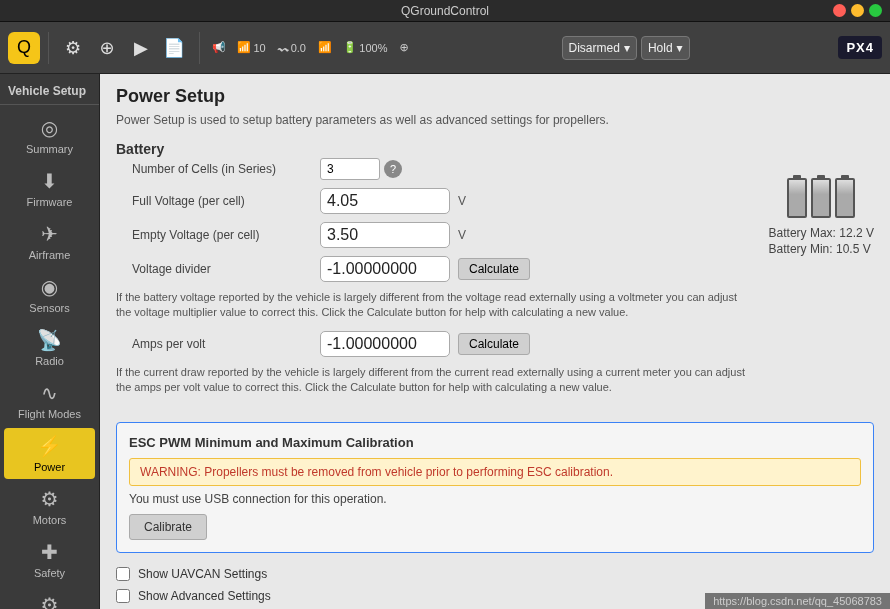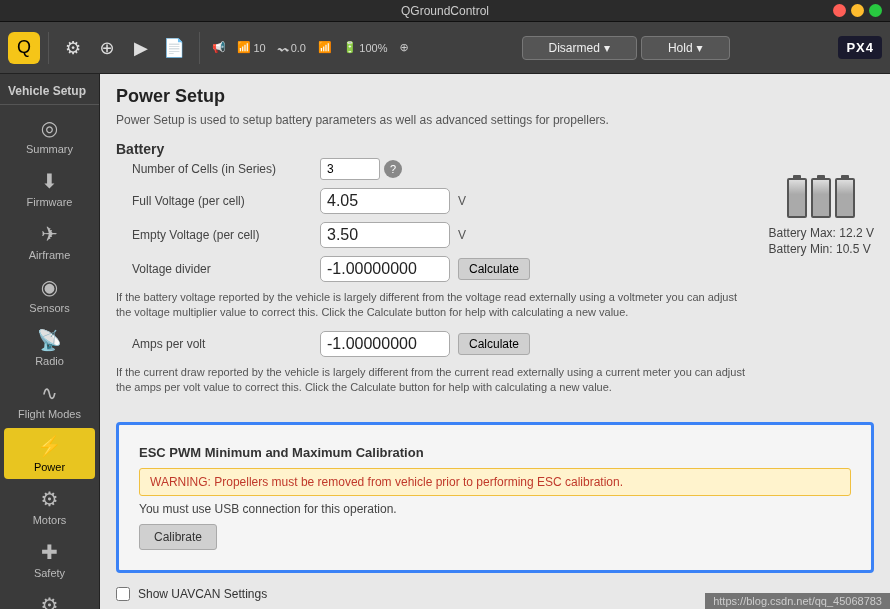--- a/index.html
+++ b/index.html
@@ -80,21 +80,21 @@
       gap: 2px;
       color: #ccc;
       font-size: 11px;
       padding: 2px 4px;
     }
     .toolbar-spacer { flex: 1; }
     .dropdown-btn {
       background: #555;
       border: 1px solid #777;
       color: #eee;
-      padding: 4px 26px;
+      padding: 4px 6px;
       border-radius: 4px;
       cursor: pointer;
       font-size: 12px;
       display: flex;
       align-items: center;
       gap: 4px;
     }
     .px4-logo {
       background: #1a1a2e;
       color: #fff;
@@ -280,24 +280,24 @@
     }
     .battery-info {
       font-size: 12px;
       color: #444;
       white-space: nowrap;
     }
     .battery-info div { margin-bottom: 2px; }
 
     
     .esc-section {
-      border: 3px solid #3b82f6;
+      border: 1px solid #3b82f6;
       background: #f5f5f5;
       border-radius: 4px;
-      padding: 20px;
+      padding: 12px;
       margin-bottom: 14px;
     }
     .esc-title {
       font-size: 13px;
       font-weight: 600;
       color: #333;
       margin-bottom: 8px;
     }
     .esc-warning {
       background: #fff3cd;

